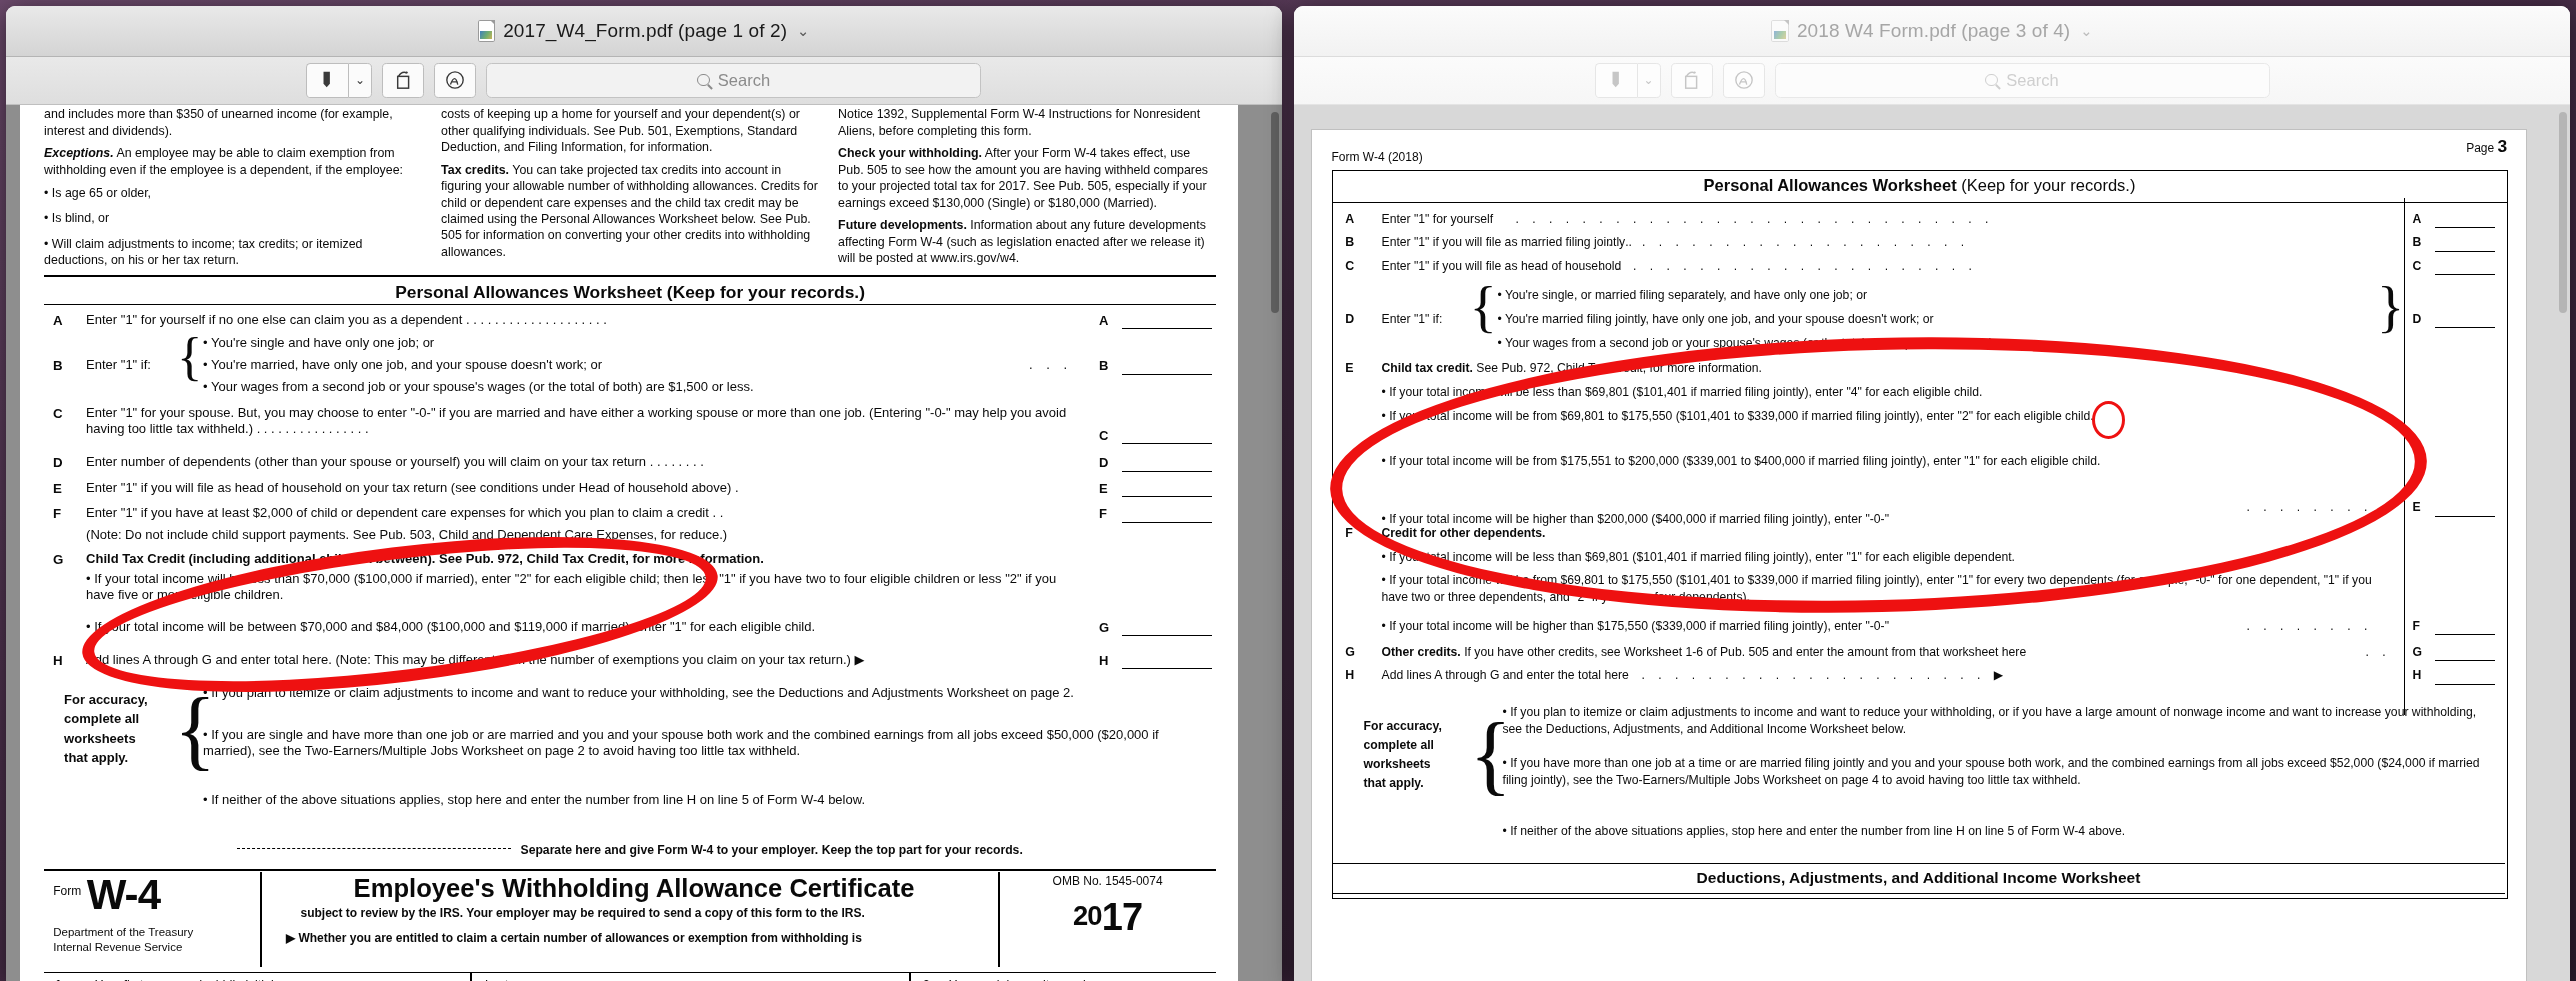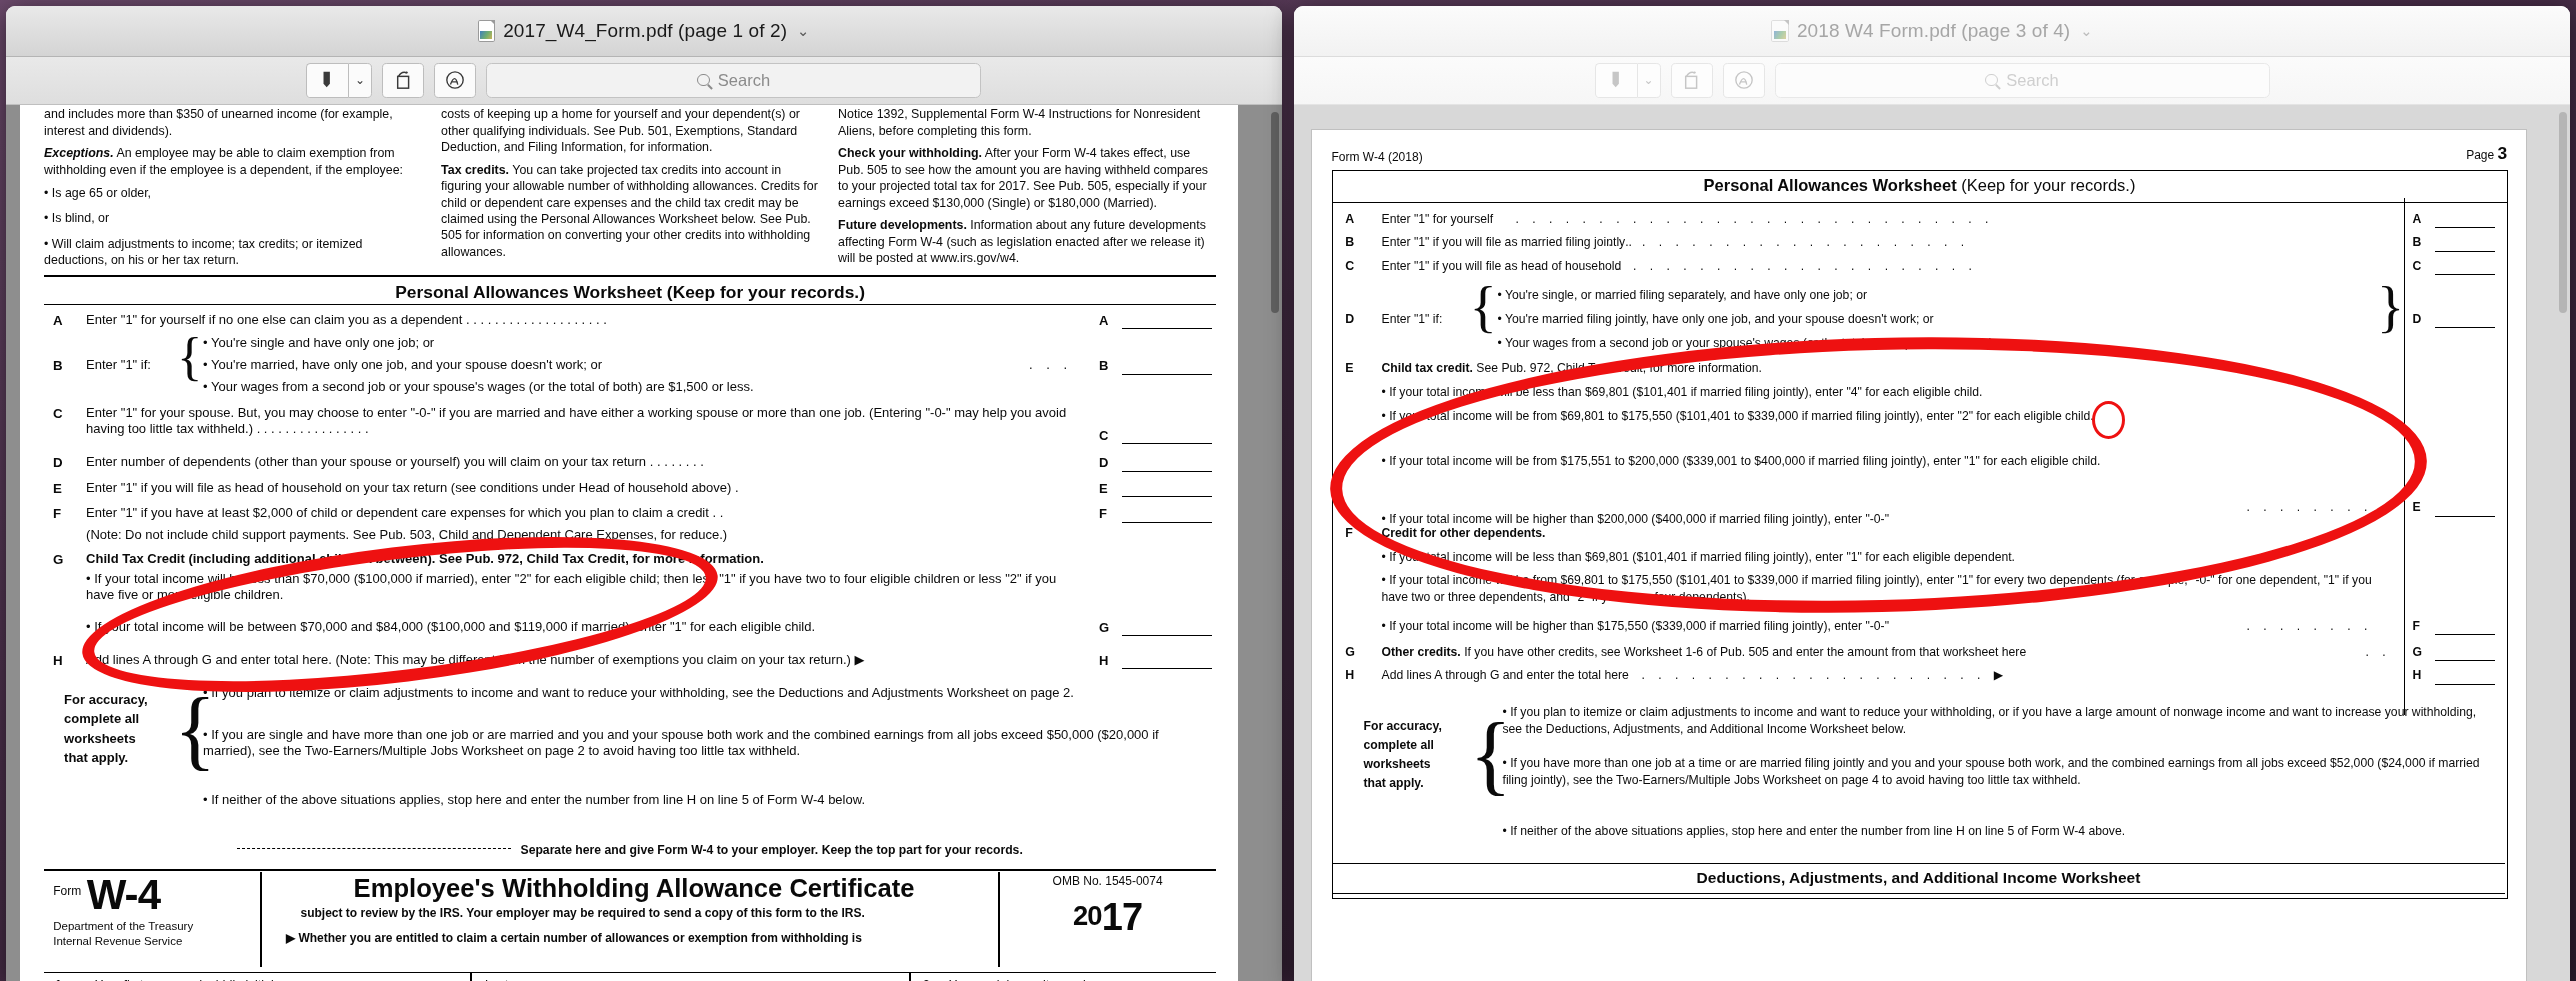--- a/index.html
+++ b/index.html
@@ -116,21 +116,21 @@
     text-align:center; font-weight:bold; }
   .sepdash { display:inline-block; width: 274px; border-top: 1.8px dashed #000;
     vertical-align: 4.6px; margin-right: 9.1px; }
   .masthead { position:absolute; left:24px; width:1172px; height:102px;
     border-top: 2.7px solid #000; }
   .mh-left { position:absolute; left:9.1px; top:3.7px; width:203px; }
   .mh-w4 { font-family:"Liberation Sans", sans-serif; font-weight:bold;
     font-size: 42px; letter-spacing:-0.9px; line-height:1; }
   .mh-formlbl { font-size: 12px; display:inline-block; vertical-align: 14.6px;
     margin-right:5.5px; }
-  .mh-dept { font-size: 11.5px; line-height:1.25; margin-top:3px; }
+  .mh-dept { font-size: 11.5px; line-height:1.25; margin-top:9px; }
   .mh-vrule { position:absolute; left:216px; top:1.8px; width:1.8px; height:95px;
     background:#000; }
   .mh-mid { position:absolute; left:229px; top:1.8px; width:722px; text-align:center; }
   .mh-cert { font-weight:bold; font-size: 25.6px; }
   .mh-sub { font-size:12px; font-weight:bold; text-align:left;
     margin-top:9.1px; line-height:1.3; padding-left: 12.8px; }
   .mh-vrule2 { position:absolute; left:954px; top:1.8px; width:1.8px; height:95px;
     background:#000; }
   .mh-right { position:absolute; left:965px; top:3.7px; width:197px; text-align:center; }
   .mh-omb { font-size: 12px; }
@@ -138,21 +138,21 @@
   .mh-year .yr-sm { font-size: 27.4px; vertical-align: 5.5px; }
 
   .fieldrow { position:absolute; left:24px; width:1172px; border-top:1.8px solid #000; }
   .fld-num { position:absolute; font-weight:bold; font-size:12px; }
   .fld-lbl { position:absolute; font-size:12.4px; }
   .vline { position:absolute; width:1.8px; background:#000; }
 
   
   .R { font-size: 12px; line-height:1.32; }
   .r-formw4 { position:absolute; left:20px; top:20px; font-size:12px; }
-  .r-page { position:absolute; right:18.3px; top:12px; font-size:12px;text-align:right; }
+  .r-page { position:absolute; right:18.3px; top:5px; font-size:12px;text-align:right; }
   .r-page b { font-size:17.4px; }
   .r-box { position:absolute; left:20px; top:40px; width:1176px;
     border:1.8px solid #000; }
   .r-title { text-align:center; font-size:16.5px; font-weight:bold;
     padding:4.6px 0 5.5px; border-bottom: 1.8px solid #000; }
   .r-title span.norm { font-weight:normal; }
   .r-rows { position:relative; height:695px; }
   .r-row { position:absolute; font-size:12.2px; line-height:1.36; }
   .r-letter { position:absolute; font-weight:bold; font-size:12.4px; }
   .r-tag { position:absolute; font-weight:bold; font-size:12.2px; }

